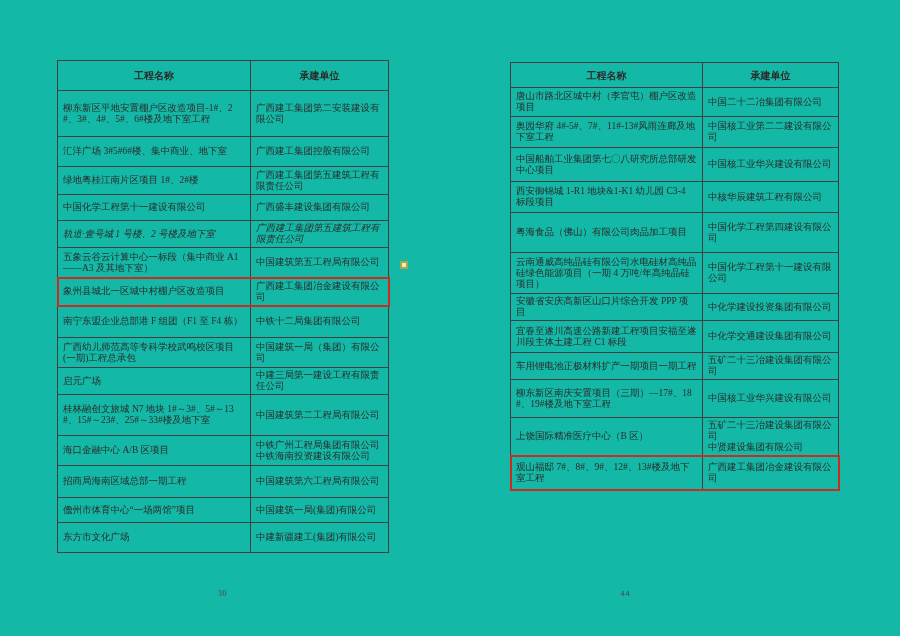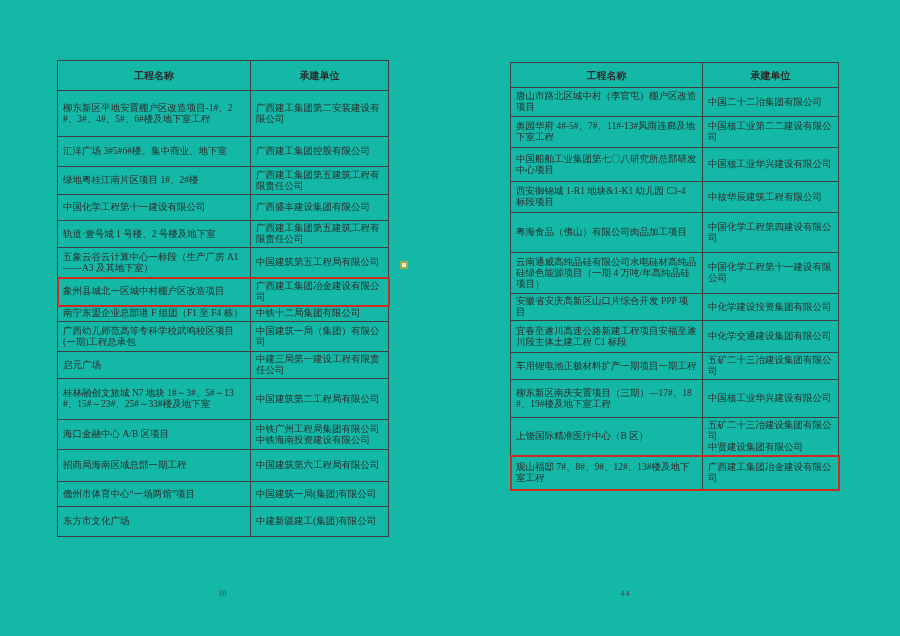--- a/index.html
+++ b/index.html
@@ -36,24 +36,24 @@
   .doc-table tr.hl { outline: 2px solid var(--hl-red, #cd2a20); outline-offset: -1px; }
 
   #left-table  { left: 57px;  top: 60px; width: 331px; }
   #right-table { left: 510px; top: 62px; width: 328px; }
 
   #left-table thead tr { height: 30px; }
   #left-tbody tr:nth-child(1)  { height: 46px; }
   #left-tbody tr:nth-child(2)  { height: 30px; }
   #left-tbody tr:nth-child(3)  { height: 28px; }
   #left-tbody tr:nth-child(4)  { height: 26px; }
-  #left-tbody tr:nth-child(5)  { height: 24px; }
+  #left-tbody tr:nth-child(5)  { height: 24px; font-style: italic; }
   #left-tbody tr:nth-child(6)  { height: 30px; }
   #left-tbody tr:nth-child(7)  { height: 28px; }
-  #left-tbody tr:nth-child(8)  { height: 16px; }
+  #left-tbody tr:nth-child(8)  { height: 32px; }
   #left-tbody tr:nth-child(9)  { height: 30px; }
   #left-tbody tr:nth-child(10) { height: 27px; margin-left: 28px; }
   #left-tbody tr:nth-child(11) { height: 41px; }
   #left-tbody tr:nth-child(12) { height: 30px; }
   #left-tbody tr:nth-child(13) { height: 32px; }
   #left-tbody tr:nth-child(14) { height: 25px; }
   #left-tbody tr:nth-child(15) { height: 30px; }
 
   #right-table thead tr { height: 25px; }
   #right-tbody tr:nth-child(1)  { height: 29px; }
@@ -120,21 +120,21 @@
         </tr>
         <tr>
           <td>中国化学工程第十一建设有限公司</td>
           <td class="contractor">广西盛丰建设集团有限公司</td>
         </tr>
         <tr>
           <td>轨道·壹号城 1 号楼、2 号楼及地下室</td>
           <td class="contractor">广西建工集团第五建筑工程有限责任公司</td>
         </tr>
         <tr>
-          <td>五象云谷云计算中心一标段（生产厂房 A1——A3 及其地下室）</td>
+          <td>五象云谷云计算中心一标段（集中商业 A1——A3 及其地下室）</td>
           <td class="contractor">中国建筑第五工程局有限公司</td>
         </tr>
         <tr class="hl">
           <td>象州县城北一区城中村棚户区改造项目</td>
           <td class="contractor">广西建工集团冶金建设有限公司</td>
         </tr>
         <tr>
           <td>南宁东盟企业总部港 F 组团（F1 至 F4 栋）</td>
           <td class="contractor">中铁十二局集团有限公司</td>
         </tr>

